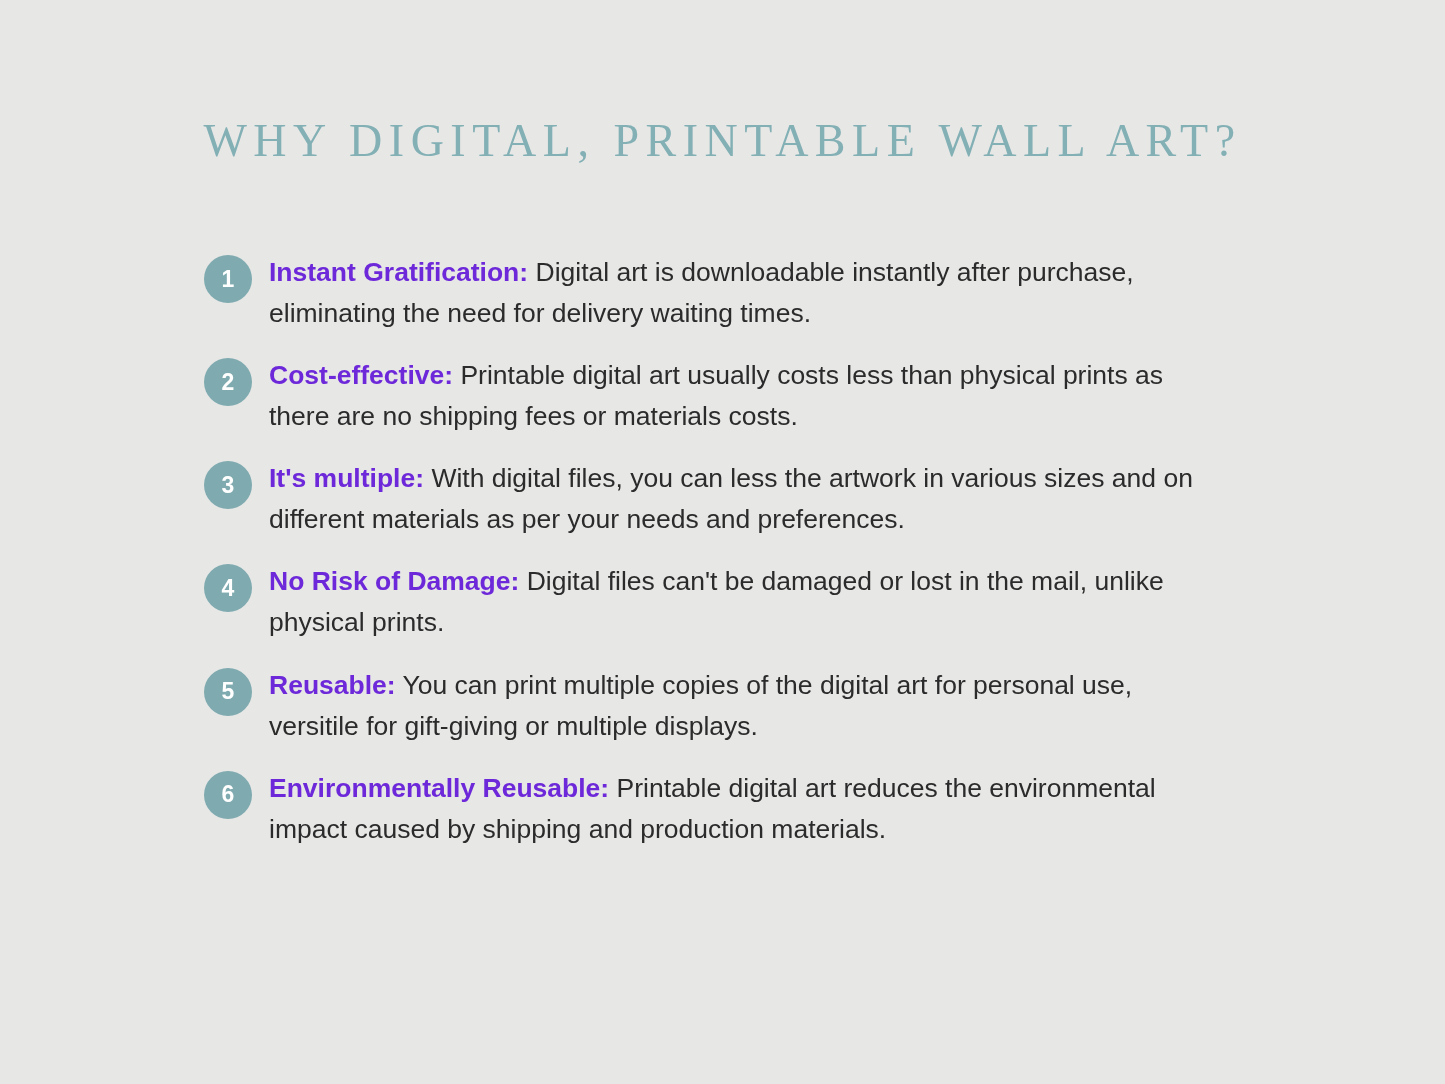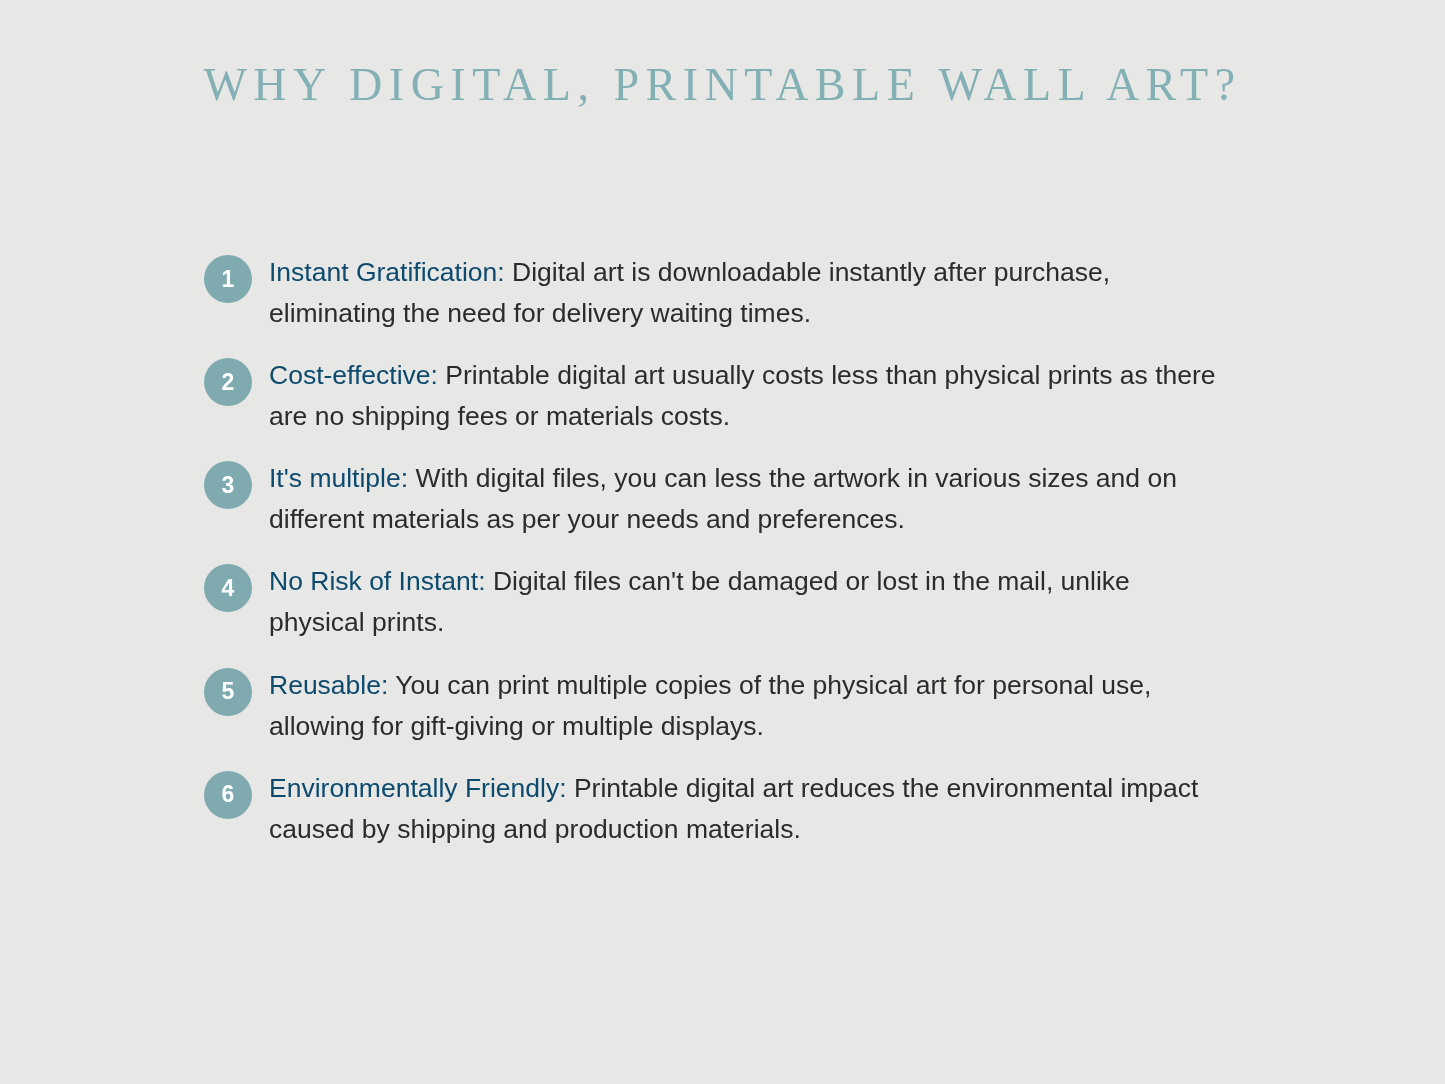--- a/index.html
+++ b/index.html
@@ -20,21 +20,21 @@
     background: #e7e7e6;
     box-sizing: border-box;
   }
   .title {
     text-align: center;
     font-family: "Liberation Serif", serif;
     font-size: 46px;
     letter-spacing: 6.5px;
     color: #83b0b5;
     font-weight: 400;
-    padding-top: 60px;
+    padding-top: 116px;
     line-height: 1.1;
     white-space: nowrap;
   }
   .list {
     margin: 0;
     padding: 0;
     list-style: none;
     position: absolute;
     left: 204px;
     top: 248px;
@@ -63,22 +63,22 @@
   }
   .text {
     font-size: 26.5px;
     line-height: 1.55;
     color: #2b2b2b;
     font-family: "Liberation Sans", sans-serif;
     max-width: 960px;
     padding-top: 4px;
   }
   .text b {
-    font-weight: normal;
-    color: #0c4a6e;
+    font-weight: bold;
+    color: #6d28d9;
   }
 </style>
 </head>
 <body>
 
 <div class="page">
 
   <div class="title">WHY DIGITAL, PRINTABLE WALL ART?</div>
 
   <ul class="list">
@@ -93,27 +93,27 @@
       <span class="text"><b>Cost-effective:</b><span> Printable digital art usually costs less than physical prints as there are no shipping fees or materials costs.</span></span>
     </li>
 
     <li class="item">
       <span class="badge">3</span>
       <span class="text"><b>It's multiple:</b><span> With digital files, you can less the artwork in various sizes and on different materials as per your needs and preferences.</span></span>
     </li>
 
     <li class="item">
       <span class="badge">4</span>
-      <span class="text"><b>No Risk of Instant:</b><span> Digital files can't be damaged or lost in the mail, unlike physical prints.</span></span>
+      <span class="text"><b>No Risk of Damage:</b><span> Digital files can't be damaged or lost in the mail, unlike physical prints.</span></span>
     </li>
 
     <li class="item">
       <span class="badge">5</span>
-      <span class="text"><b>Reusable:</b><span> You can print multiple copies of the physical art for personal use, allowing for gift-giving or multiple displays.</span></span>
+      <span class="text"><b>Reusable:</b><span> You can print multiple copies of the digital art for personal use, versitile for gift-giving or multiple displays.</span></span>
     </li>
 
     <li class="item">
       <span class="badge">6</span>
-      <span class="text"><b>Environmentally Friendly:</b><span> Printable digital art reduces the environmental impact caused by shipping and production materials.</span></span>
+      <span class="text"><b>Environmentally Reusable:</b><span> Printable digital art reduces the environmental impact caused by shipping and production materials.</span></span>
     </li>
 
   </ul>
 </div>
 
 </body></html>

